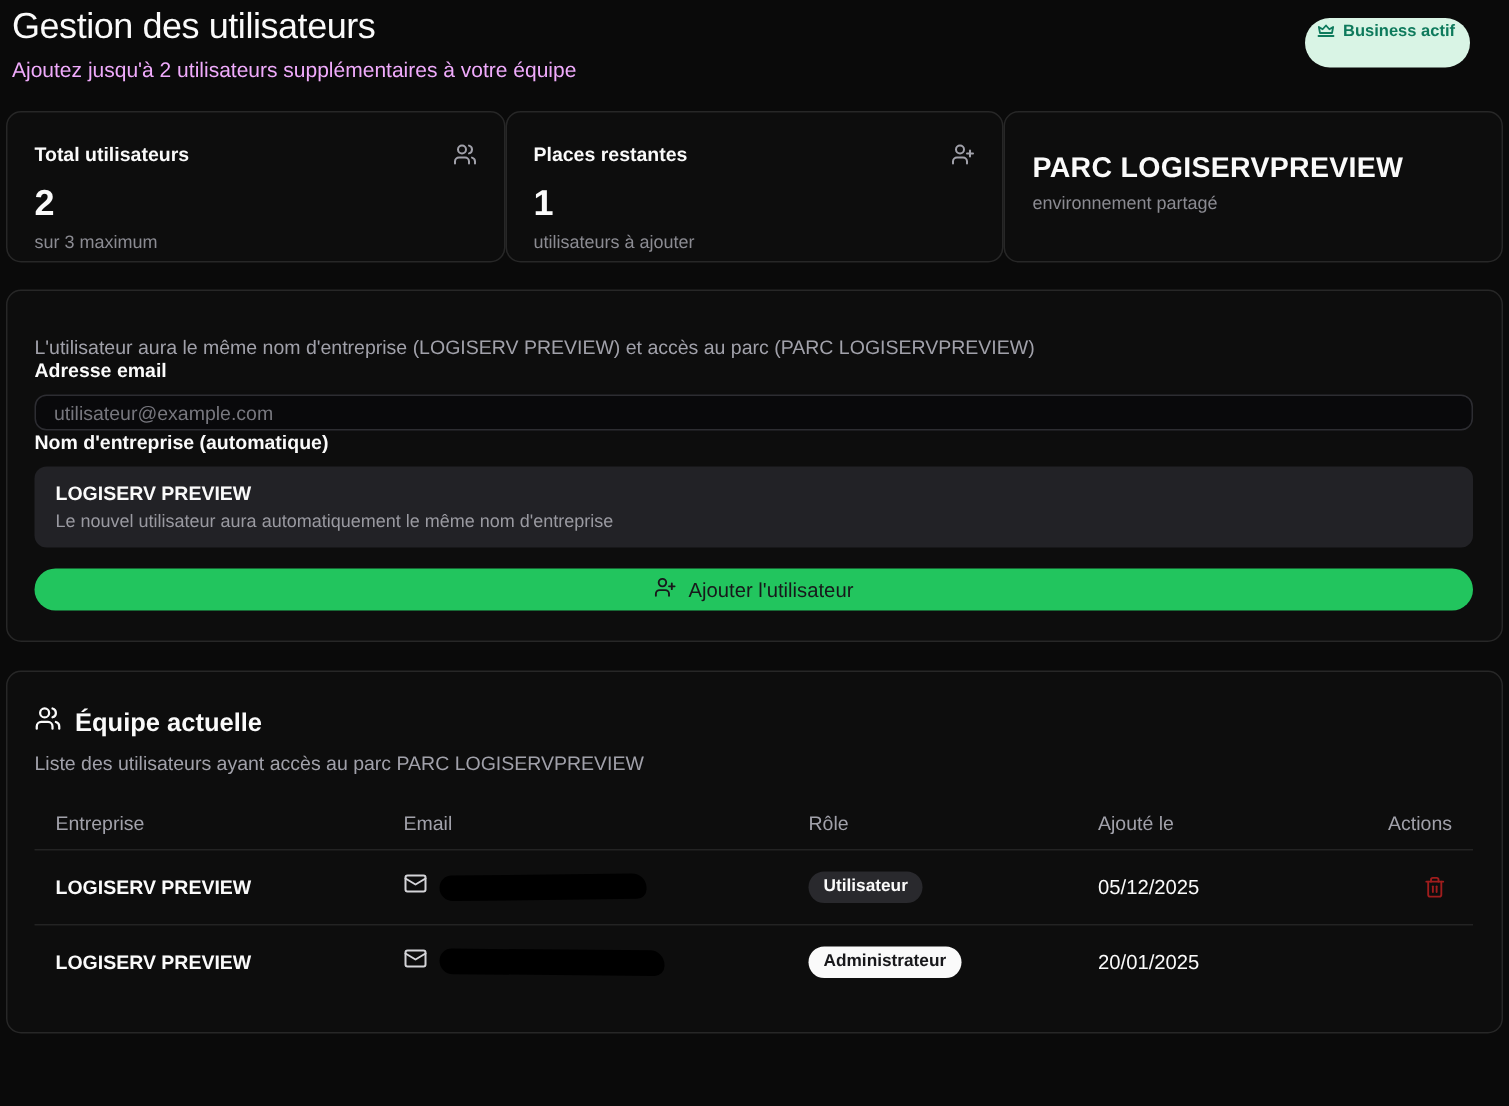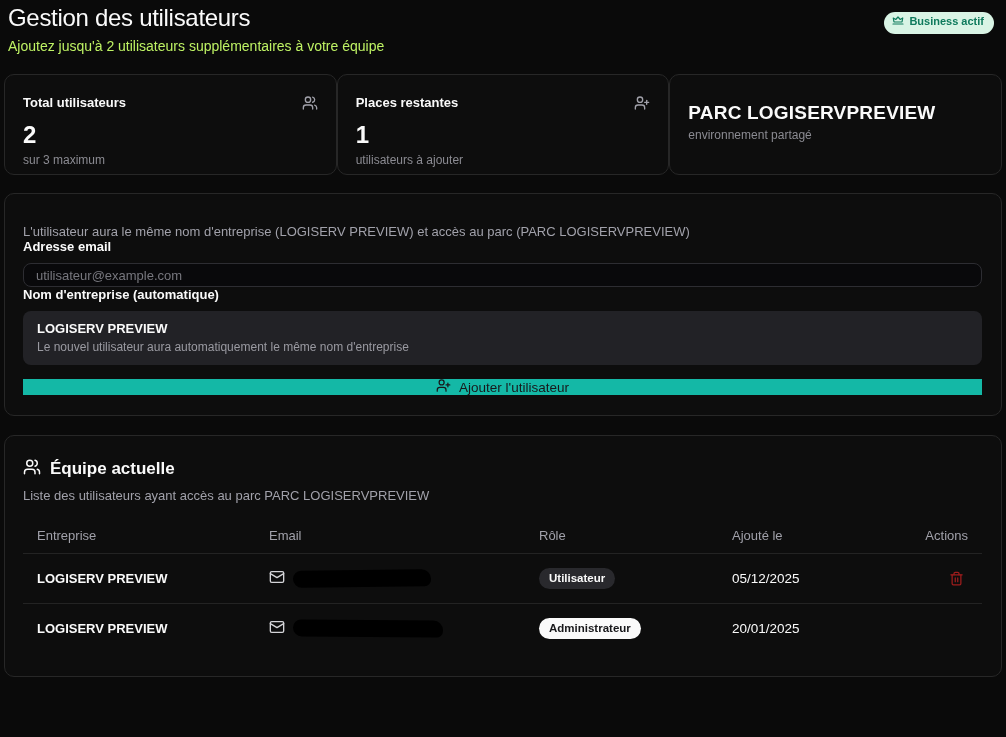--- a/index.html
+++ b/index.html
@@ -8,26 +8,26 @@
     background:#0a0a0a;
     color:#fafafa;
     font-family:"Liberation Sans", sans-serif;
     -webkit-font-smoothing:antialiased;
   }
   .page { padding:2px 4px; }
 
   
   .header { display:flex; justify-content:space-between; align-items:flex-start; padding:2px 4px 0 4px; }
   .page-title { font-size:24px; font-weight:400; letter-spacing:-0.3px; }
-  .page-subtitle { margin-top:6px; font-size:14px; color:#bef264; }
+  .page-subtitle { margin-top:6px; font-size:14px; color:#f0abfc; }
   .plan-badge {
-    margin-top:8px; margin-right:4px;
+    margin-top:8px; margin-right:18px;
     display:inline-flex; align-items:center; gap:5px;
     background:#d9f4e5; color:#0e7a5c;
-    border-radius:999px; padding:3px 10px 7px 8px;
+    border-radius:999px; padding:3px 10px 18px 8px;
     font-size:11px; font-weight:700; white-space:nowrap;
   }
   .plan-badge svg { display:block; }
 
   
   .card {
     background:#0d0d0d;
     border:1px solid #272727;
     border-radius:10px;
   }
@@ -55,23 +55,23 @@
     font-family:"Liberation Sans", sans-serif; outline:none;
   }
   .email-input::placeholder { color:#77777e; }
   .company-box {
     margin-top:9px; background:#222226; border-radius:8px;
     padding:10px 14px 11px 14px;
   }
   .company-value { font-size:13px; font-weight:700; }
   .company-hint { margin-top:4px; font-size:12px; color:#9a9aa1; }
   .submit-btn {
-    margin-top:14px; width:100%; height:16px;
+    margin-top:14px; width:100%; height:28px;
     display:flex; align-items:center; justify-content:center; gap:8px;
-    background:#14b8a6; color:#18181b; border:none; border-radius:0;
+    background:#22c55e; color:#18181b; border:none; border-radius:14px;
     font-size:13.5px; font-weight:500; cursor:pointer;
     font-family:"Liberation Sans", sans-serif;
   }
 
   
   .team-card { margin-top:19px; padding:22px 19px 0 18px; height:242px; overflow:hidden; }
   .table { margin-top:18px; }
   .trow {
     display:grid;
     grid-template-columns:232px 270px 193px 1fr auto;

